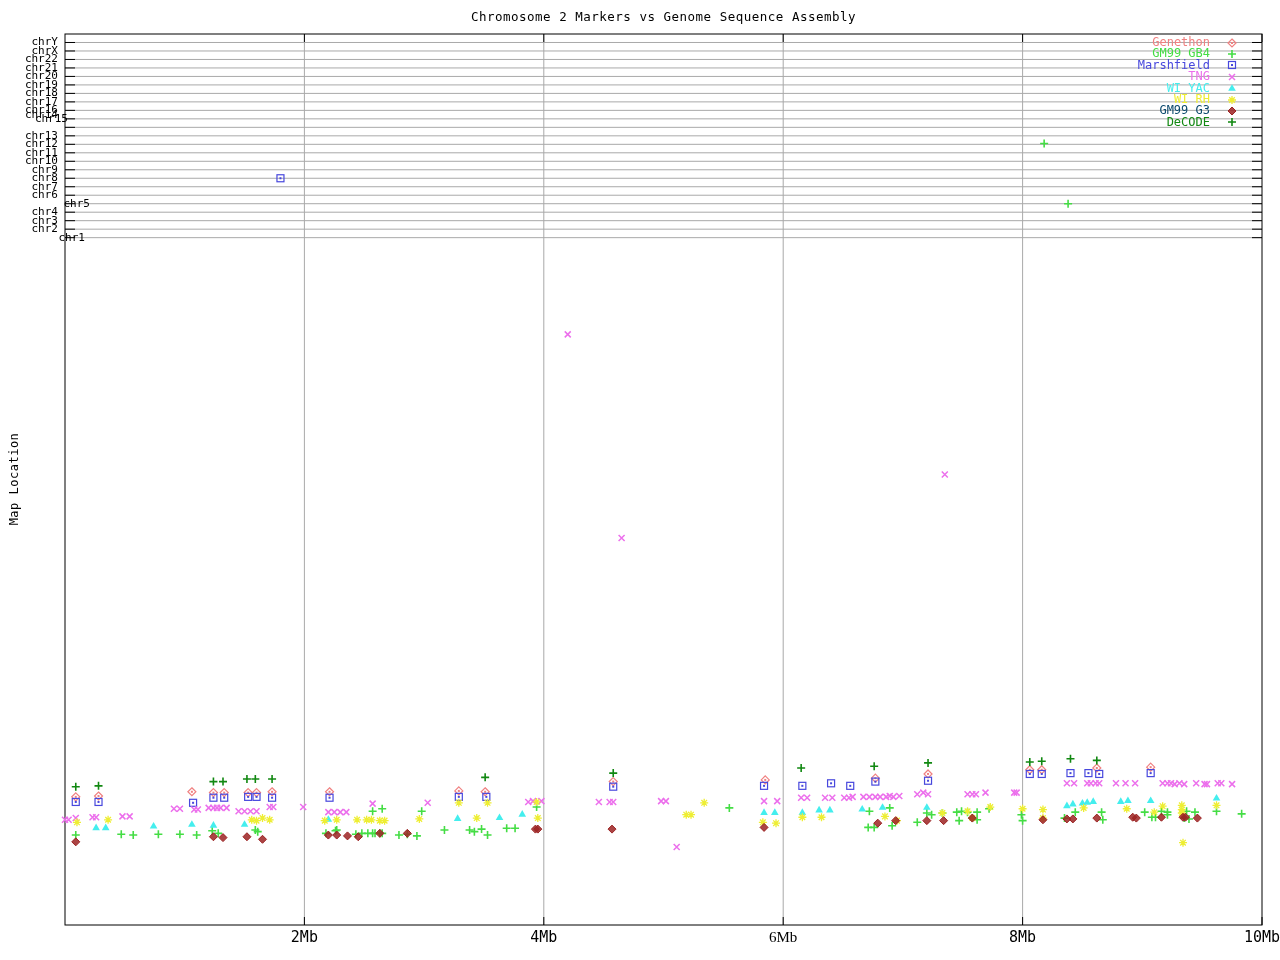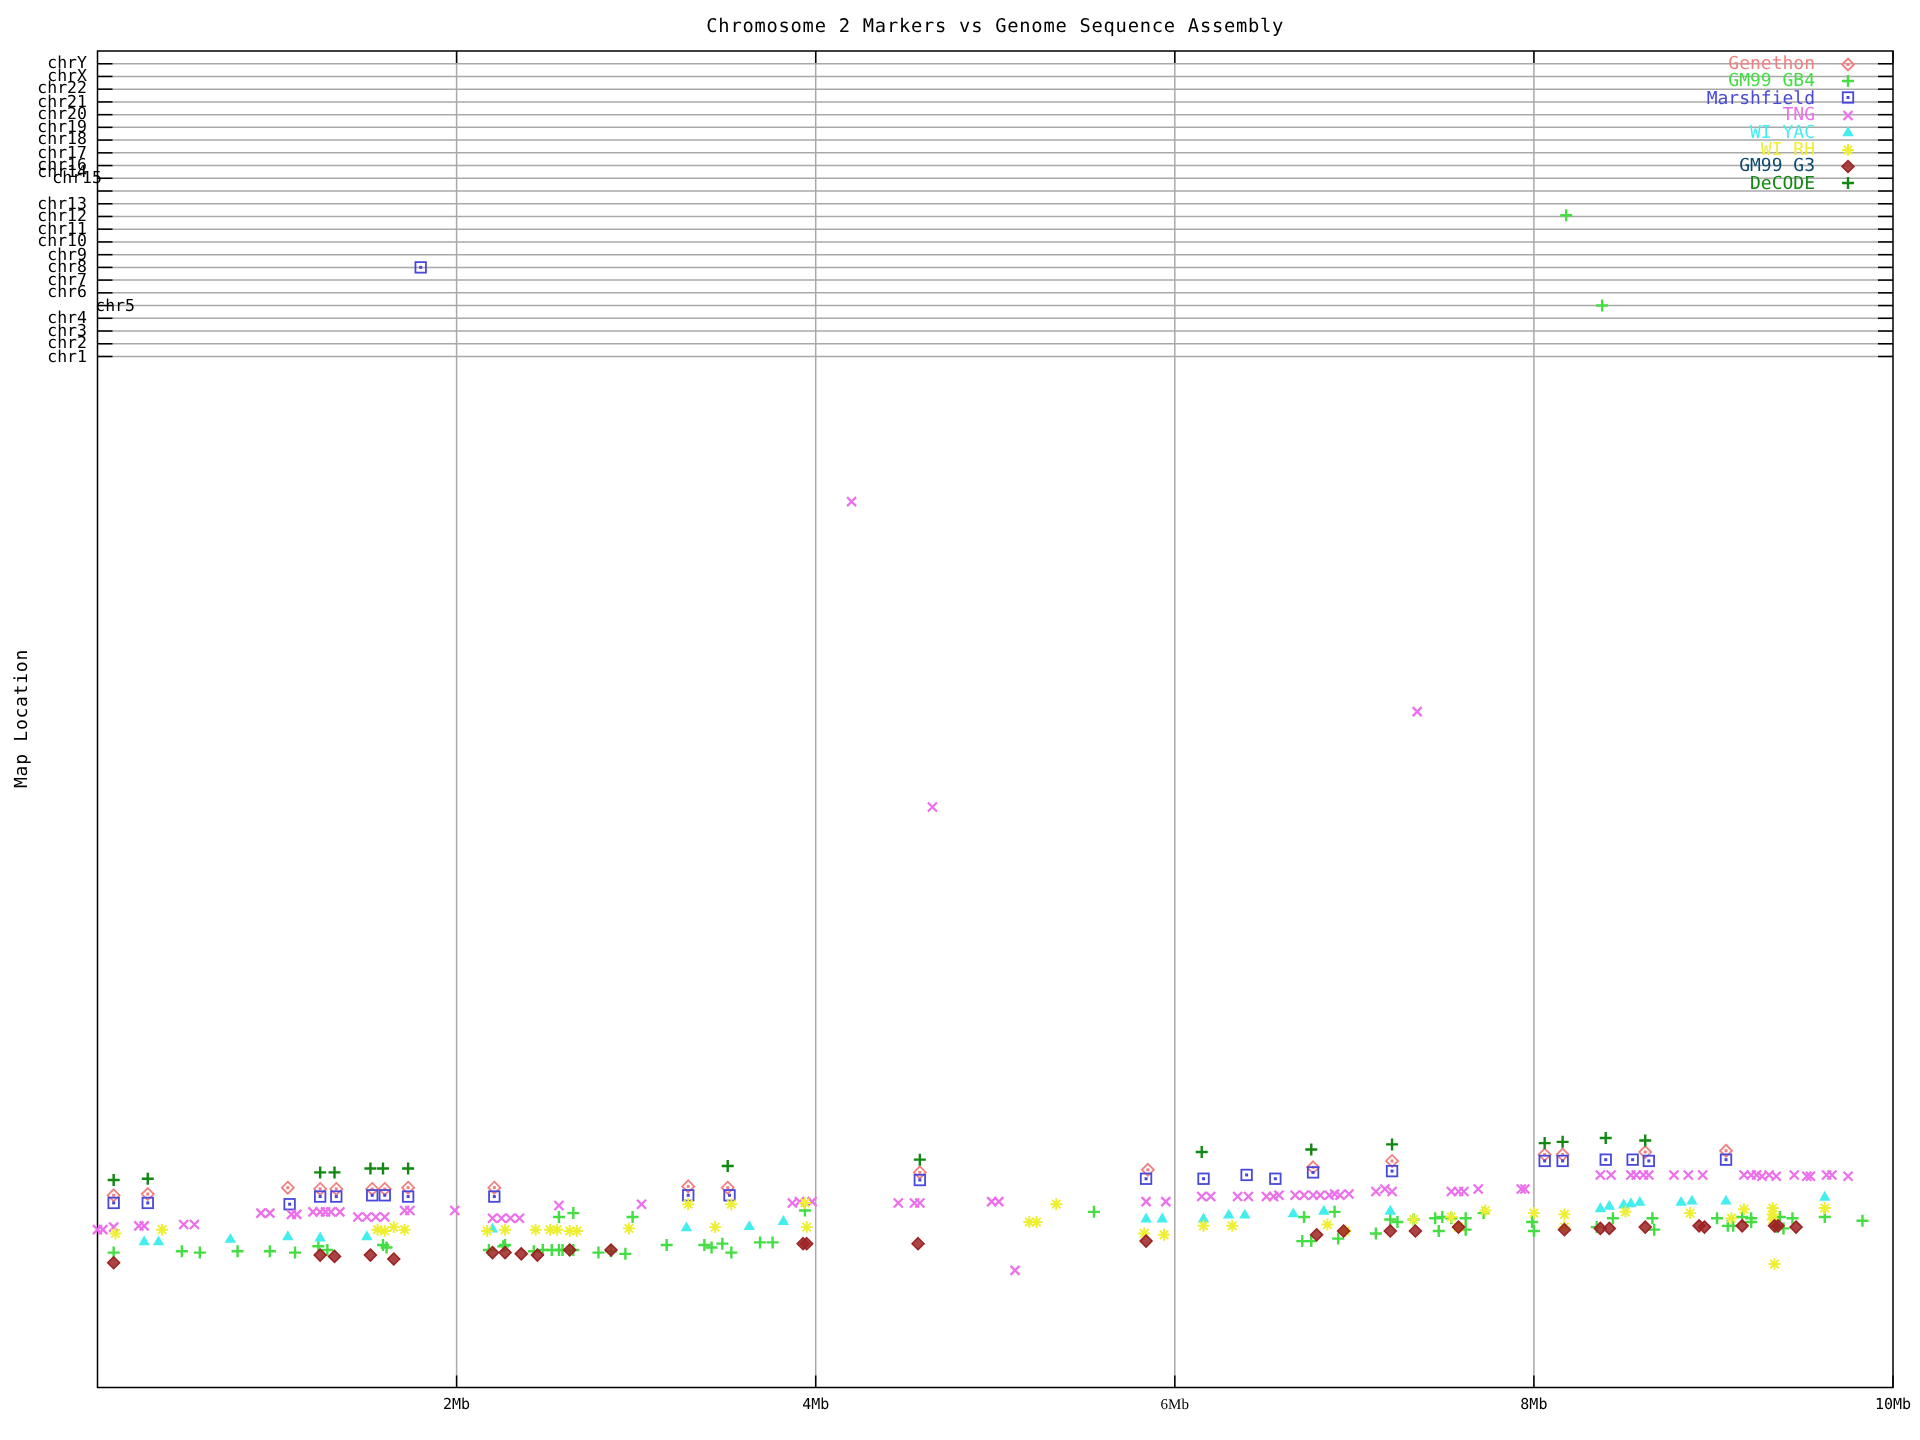--- a/index.html
+++ b/index.html
@@ -20,21 +20,21 @@
     position:absolute;left:-86px;top:472px;width:200px;height:14px;line-height:14px;
     text-align:center;font-size:12px;color:#000;letter-spacing:0.5px;
     transform:rotate(-90deg);
   }
   #chart-svg{position:absolute;left:0;top:0;}
   .ytick-label{
     position:absolute;width:58px;text-align:right;font-size:11px;line-height:10px;
     color:#000;letter-spacing:0px;
   }
   .xtick-label{
-    position:absolute;width:60px;text-align:center;font-size:10px;line-height:12px;
+    position:absolute;width:60px;text-align:center;font-size:15px;line-height:12px;
     color:#000;
   }
   .legend-row{
     position:absolute;height:12px;line-height:11px;font-size:12px;
     display:flex;align-items:center;
   }
   .legend-label{display:inline-block;width:152px;text-align:right;}
   .legend-marker{display:inline-block;margin-left:8px;}
 </style>
 </head>
@@ -1172,21 +1172,21 @@
       <div class="ytick-label" style="left: 0px; top: 147.8px;">chr11</div>
       <div class="ytick-label" style="left: 0px; top: 156.286px;">chr10</div>
       <div class="ytick-label" style="left: 0px; top: 164.771px;">chr9</div>
       <div class="ytick-label" style="left: 0px; top: 173.257px;">chr8</div>
       <div class="ytick-label" style="left: 0px; top: 181.743px;">chr7</div>
       <div class="ytick-label" style="left: 0px; top: 190.229px;">chr6</div>
       <div class="ytick-label" style="left: 0px; top: 198.714px; padding-left: 32px;">chr5</div>
       <div class="ytick-label" style="left: 0px; top: 207.2px;">chr4</div>
       <div class="ytick-label" style="left: 0px; top: 215.686px;">chr3</div>
       <div class="ytick-label" style="left: 0px; top: 224.171px;">chr2</div>
-      <div class="ytick-label" style="left: 0px; top: 232.657px;">chr1</div>
+      <div class="ytick-label" style="left: 0px; top: 232.657px; padding-left: 27px;">chr1</div>
     </div>
   <div id="xtick-labels">
       <div class="xtick-label" style="left: 274.4px; top: 931px;">2Mb</div>
       <div class="xtick-label" style="left: 513.8px; top: 931px;">4Mb</div>
       <div class="xtick-label" style="left: 753.2px; top: 931px; font-family: Liberation Serif, serif;">6Mb</div>
       <div class="xtick-label" style="left: 992.6px; top: 931px;">8Mb</div>
       <div class="xtick-label" style="left: 1232px; top: 931px;">10Mb</div>
     </div>
   <div id="legend">
       <div class="legend-row" style="left: 1058px; top: 36.5px;">

